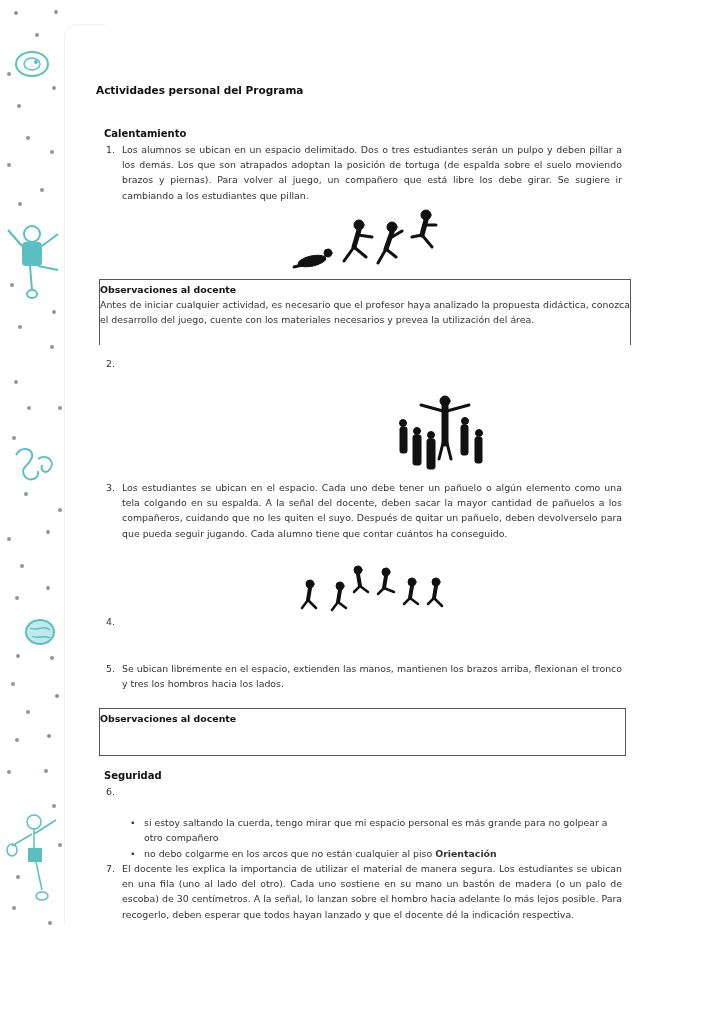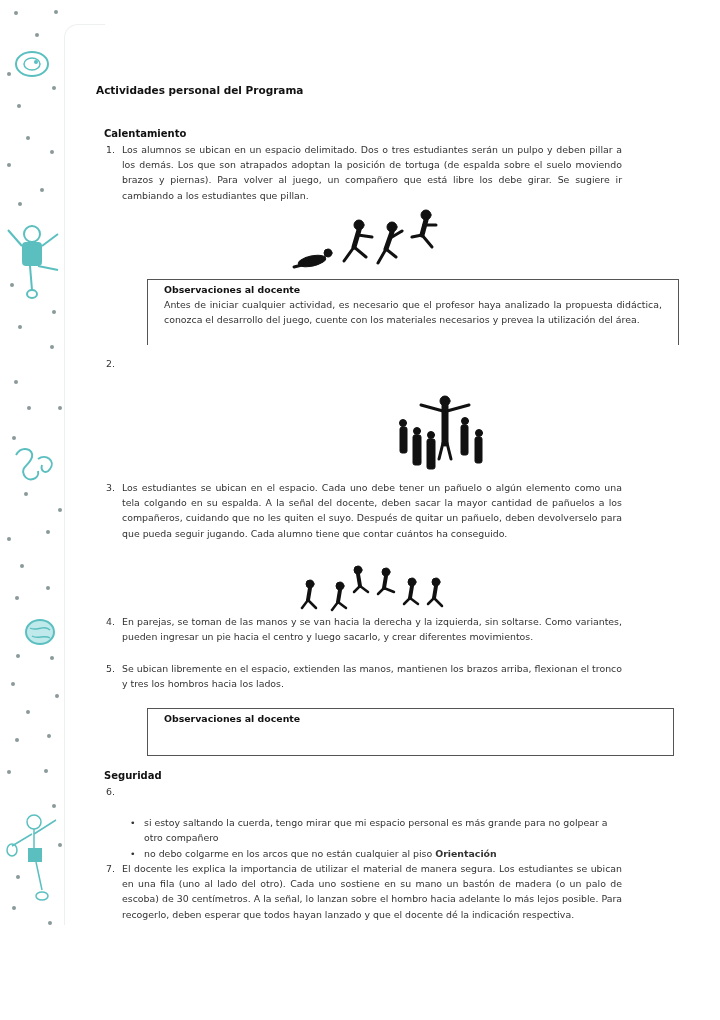--- a/index.html
+++ b/index.html
@@ -3,21 +3,21 @@
 <meta charset="utf-8">
 <style>
   html, body { margin:0; padding:0; background:#ffffff; }
   body { width:720px; height:1020px; position:relative; overflow:hidden; font-family:"DejaVu Sans", sans-serif; color:#222; }
   .border-deco { position:absolute; left:0; top:0; width:90px; height:1020px; }
   .page-frame { position:absolute; left:64px; top:24px; width:40px; height:900px; border-left:1px solid #eef0f0; border-top:1px solid #eef0f0; border-top-left-radius:14px; }
   .title { position:absolute; left:96px; top:84px; font-weight:bold; font-size:10.5px; color:#111; }
   .section-head { position:absolute; font-weight:bold; font-size:10px; color:#111;text-align:right; }
   .para { position:absolute; font-size:9.4px; line-height:15.2px; color:#333; text-align:justify; }
   .para .num { position:absolute; left:-16px; top:0; }
-  .obs-box { position:absolute; border:1.5px solid #555; padding:2px 16px; font-size:9.4px; line-height:15.2px; color:#333; text-align:justify; box-sizing:border-box;margin-left:48px; }
+  .obs-box { position:absolute; border:1.5px solid #555; padding:2px 0; font-size:9.4px; line-height:15.2px; color:#333; text-align:justify; box-sizing:border-box; }
   .obs-box .obs-title { font-weight:bold; color:#111; }
   .obs-box .link { color:#3344cc; }
   .bullet { position:absolute; font-size:9.4px; line-height:15.2px; color:#333; }
   .bullet .dot { position:absolute; left:-14px; top:0; }
   .illus { position:absolute; }
   .dot-gray { position:absolute; width:4px; height:4px; border-radius:50%; background:#8a9a9a; }
 </style>
 </head>
 <body>
 
@@ -188,21 +188,20 @@
       <line x1="112" y1="34" x2="120" y2="40" stroke-width="2.5"></line>
     <circle cx="138" cy="18" r="4"></circle>
       <line x1="138" y1="22" x2="136" y2="34" stroke-width="4"></line>
       <line x1="136" y1="34" x2="130" y2="40" stroke-width="2.5"></line>
       <line x1="136" y1="34" x2="144" y2="42" stroke-width="2.5"></line>
   </g>
 </svg>
 
 <div class="para" style="left:122px;top:614px;width:500px">
   <span class="num">4.</span>
-  <span>En parejas, se toman de las manos y se van hacia la derecha y la izquierda, sin soltarse. Como variantes, pueden ingresar un pie hacia el centro y luego sacarlo, y crear diferentes movimientos.</span>
 </div>
 
 <div class="para" style="left:122px;top:661px;width:500px">
   <span class="num">5.</span>
   <span>Se ubican libremente en el espacio, extienden las manos, mantienen los brazos arriba, flexionan el tronco y tres los hombros hacia los lados.</span>
 </div>
 
 <div class="obs-box" style="left:99px;top:708px;width:527px;height:48px;">
   <div class="obs-title">Observaciones al docente</div>
 </div>

